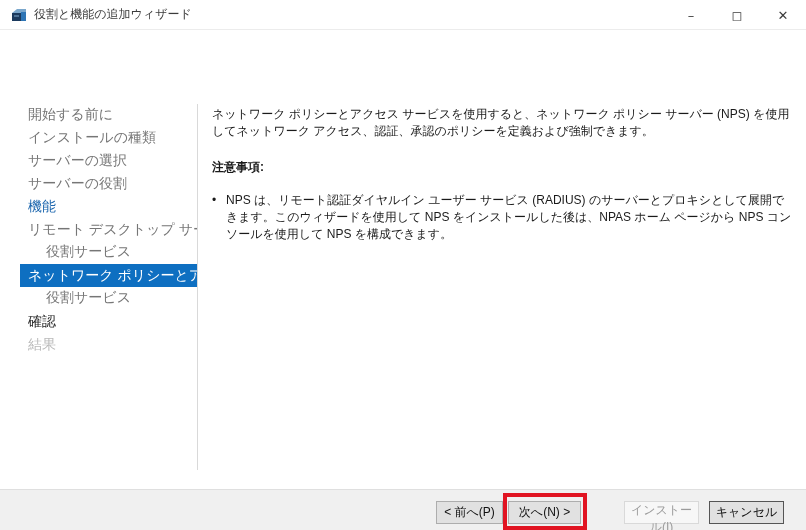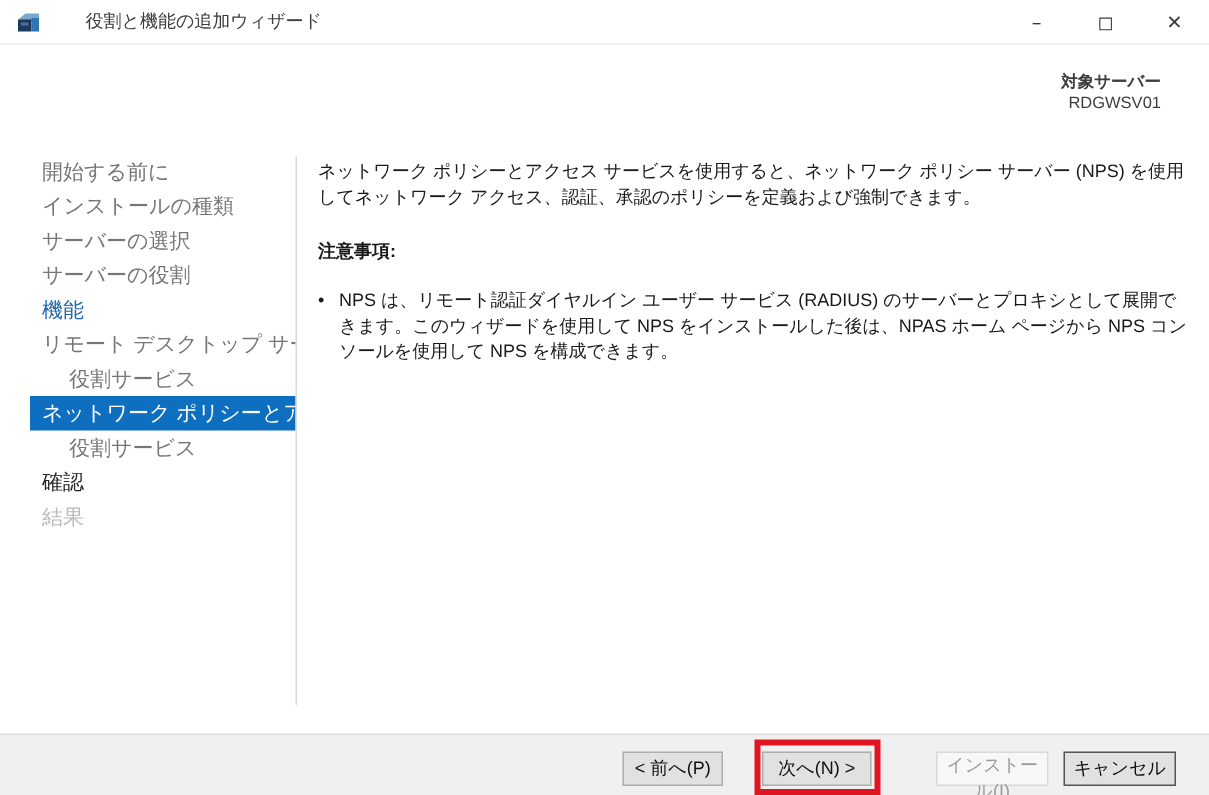--- a/index.html
+++ b/index.html
@@ -16,21 +16,21 @@
   }
   .window{
     position:relative;width:806px;height:530px;
     background:#ffffff;overflow:hidden;
     font-size:12px;color:#1a1a1a;
   }
   
   .titlebar{
     position:absolute;top:0;left:0;width:806px;height:30px;
     background:#ffffff;border-bottom:1px solid #ececec;
-    display:flex;align-items:center;gap:23px;
+    display:flex;align-items:center;
   }
   .titlebar .app-icon{width:16px;height:16px;margin-left:11px;flex:0 0 auto;}
   .titlebar .title-text{
     margin-left:7px;font-size:12px;color:#3b3b3b;white-space:nowrap;
   }
   .caption-buttons{position:absolute;right:0;top:0;height:30px;display:flex;}
   .caption-btn{
     width:46px;height:30px;display:flex;align-items:center;justify-content:center;
     font-size:13px;color:#3b3b3b;background:transparent;border:none;cursor:default;
     font-family:"DejaVu Sans",sans-serif;
@@ -48,21 +48,21 @@
   }
   .target-server .ts-label{font-weight:bold;}
   
   .sidebar{position:absolute;left:0;top:103px;width:197px;}
   .sidebar ul{list-style:none;}
   .sidebar li{
     height:23px;line-height:23px;padding-left:28px;
     font-size:14px;color:#767676;white-space:nowrap;overflow:hidden;
     cursor:default;
   }
-  .sidebar li.indent{padding-left:46px;}
+  .sidebar li.indent{padding-left:46px;font-family:Liberation Mono, monospace;}
   .sidebar li.link{color:var(--link-blue);}
   .sidebar li.active{color:#262626;}
   .sidebar li.disabled{color:#b9b9b9;}
   .sidebar li.selected{
     margin-left:20px;padding-left:8px;
     background:var(--selected-bg);color:#ffffff;
   }
   .pane-divider{
     position:absolute;left:197px;top:104px;width:1px;height:366px;background:#d9d9d9;
   }
@@ -79,21 +79,21 @@
   .footer{
     position:absolute;left:0;top:489px;width:806px;height:41px;
     background:#f0f0f0;border-top:1px solid #dfdfdf;
   }
   .btn{
     position:absolute;top:501px;height:23px;
     background:#e1e1e1;border:1px solid #adadad;
     font-family:"Liberation Sans","DejaVu Sans",sans-serif;
     font-size:12px;color:#101010;text-align:center;cursor:default;
   }
-  .btn-prev{left:415px;width:67px;}
+  .btn-prev{left:436px;width:67px;}
   .btn-next{left:508px;width:73px;}
   .btn-install{left:624px;width:75px;background:#f7f7f7;border-color:#d9d9d9;color:#9b9b9b;}
   .btn-cancel{left:709px;width:75px;border-color:#555555;}
   .annotation-box{
     position:absolute;left:503px;top:493px;width:84px;height:37px;
     border:4px solid var(--annotation-red);pointer-events:none;
   }
 </style>
 </head>
 <body>
@@ -115,24 +115,20 @@
       <button class="caption-btn">
           <span>◻</span>
         </button>
       <button class="caption-btn">
           <span>✕</span>
         </button>
     </div>
   </div>
 
   <div class="page-header">
-    <div class="target-server">
-      <div class="ts-label">対象サーバー</div>
-      <div class="ts-name">RDGWSV01</div>
-    </div>
   </div>
 
   <nav class="sidebar">
     <ul>
       <li>開始する前に</li>
       <li>インストールの種類</li>
       <li>サーバーの選択</li>
       <li>サーバーの役割</li>
       <li class="link">機能</li>
       <li>リモート デスクトップ サービス</li>

